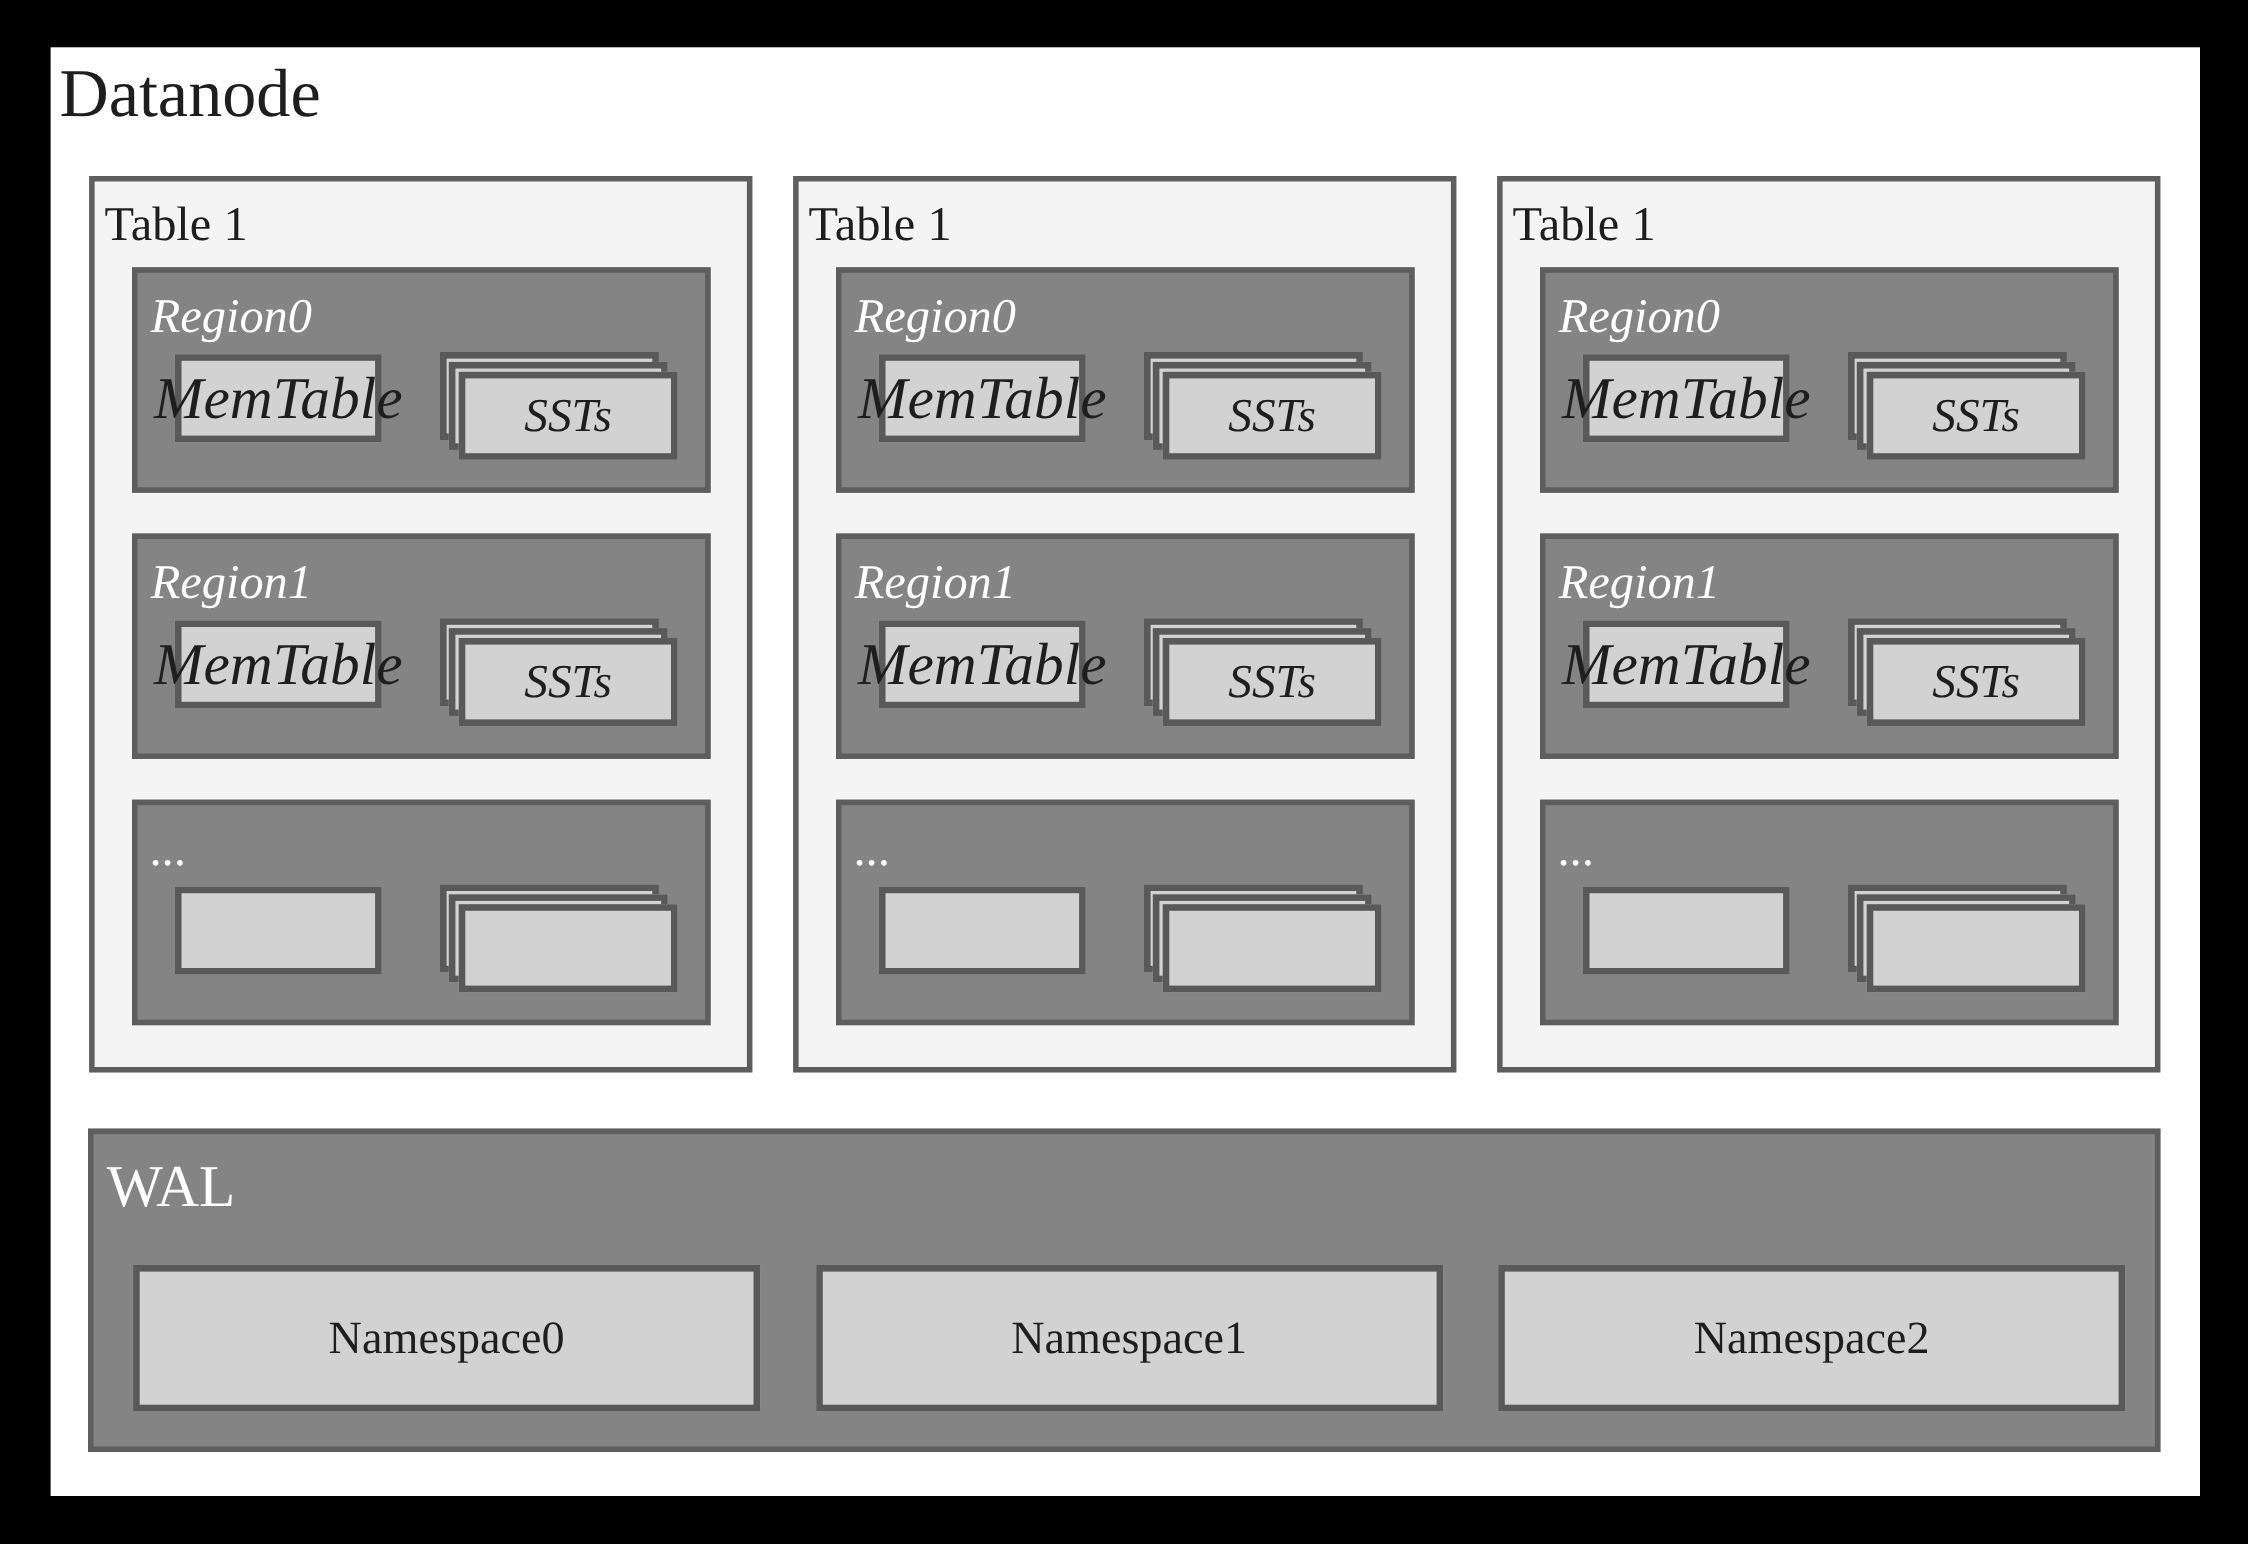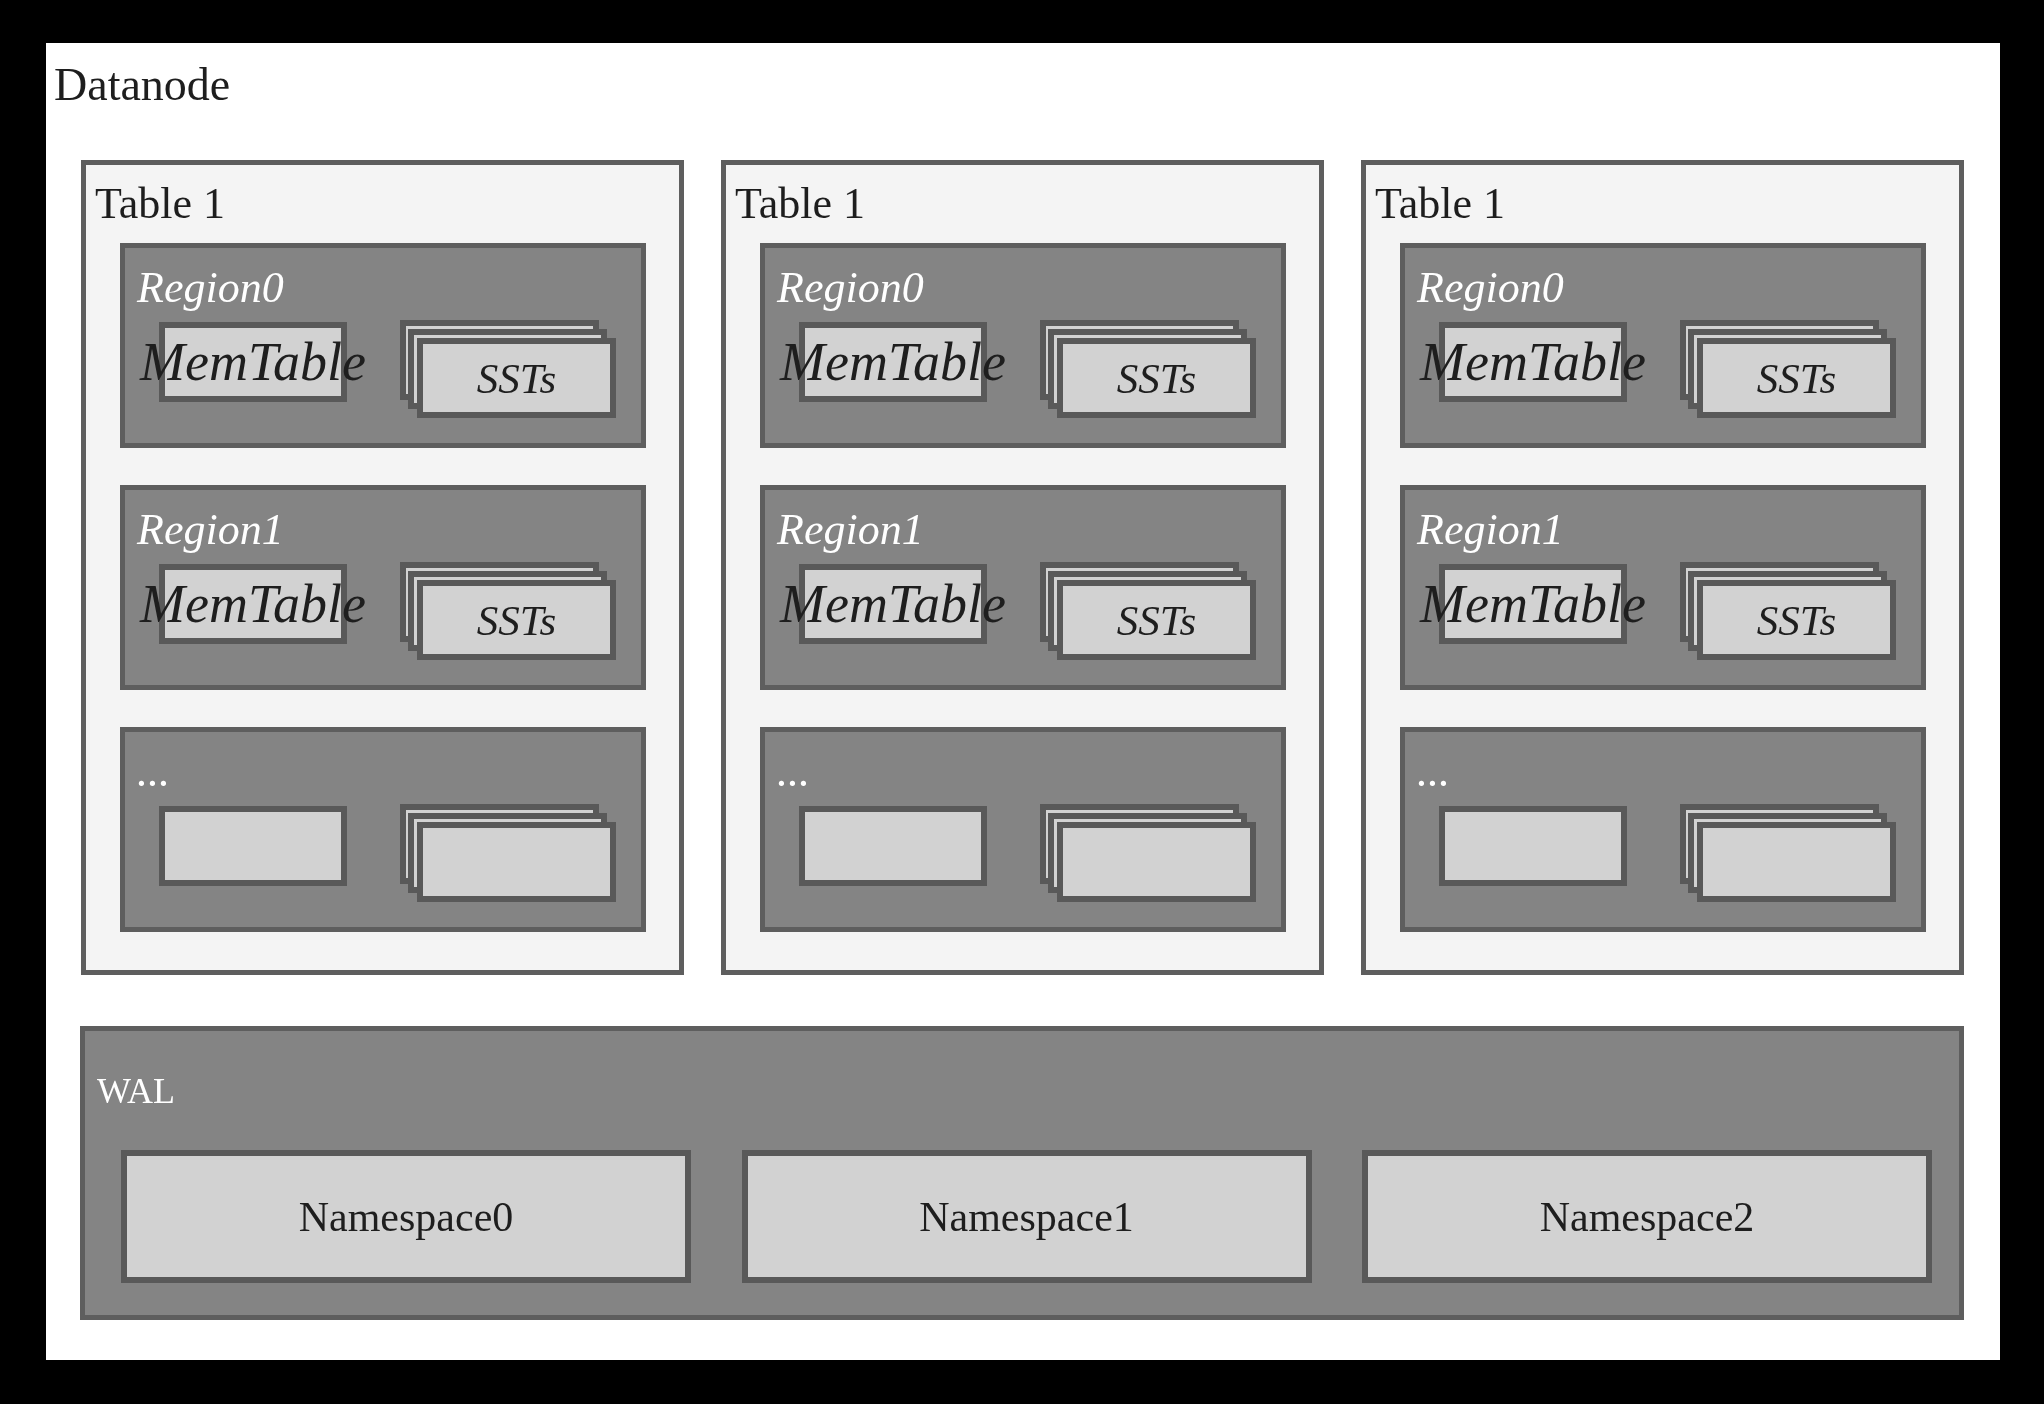--- a/index.html
+++ b/index.html
@@ -14,21 +14,21 @@
     background:var(--frame);
     font-family:"Liberation Serif","DejaVu Serif",serif;
     color:var(--text-dark);
   }
   .page{
     position:absolute; left:46px; top:43px; width:1954px; height:1317px;
     background:var(--page);
   }
   .title{
     position:absolute; left:8px; top:19px;
-    font-size:46px; line-height:46px; color:var(--text-dark);
+    font-size:62px; line-height:46px; color:var(--text-dark);
   }
   .tables-row{
     position:absolute; left:35px; top:117px; width:1883px; height:815px;
     display:flex; justify-content:space-between;
   }
   .table-box{
     width:603px; height:815px;
     background:var(--table-fill);
     border:5px solid var(--container-border);
   }
@@ -68,22 +68,22 @@
     left:17px; top:18px;
     display:flex; align-items:center; justify-content:center;
     font-size:43px; color:var(--text-dark);
   }
   .wal{
     position:absolute; left:34px; top:983px; width:1884px; height:294px;
     background:var(--region-fill);
     border:5px solid var(--container-border);
   }
   .wal-label{
-    padding:36px 0 0 12px;
-    font-size:36px; line-height:48px; color:var(--text-light);
+    padding:23px 0 0 12px;
+    font-size:54px; line-height:48px; color:var(--text-light);
   }
   .ns-row{
     position:absolute; left:36px; right:27px; top:119px;
     display:flex; justify-content:space-between;
   }
   .ns-box{
     width:570px; height:133px;
     background:var(--box-fill); border:6px solid var(--box-border);
     display:flex; align-items:center; justify-content:center;
     font-size:42px; color:var(--text-dark);

